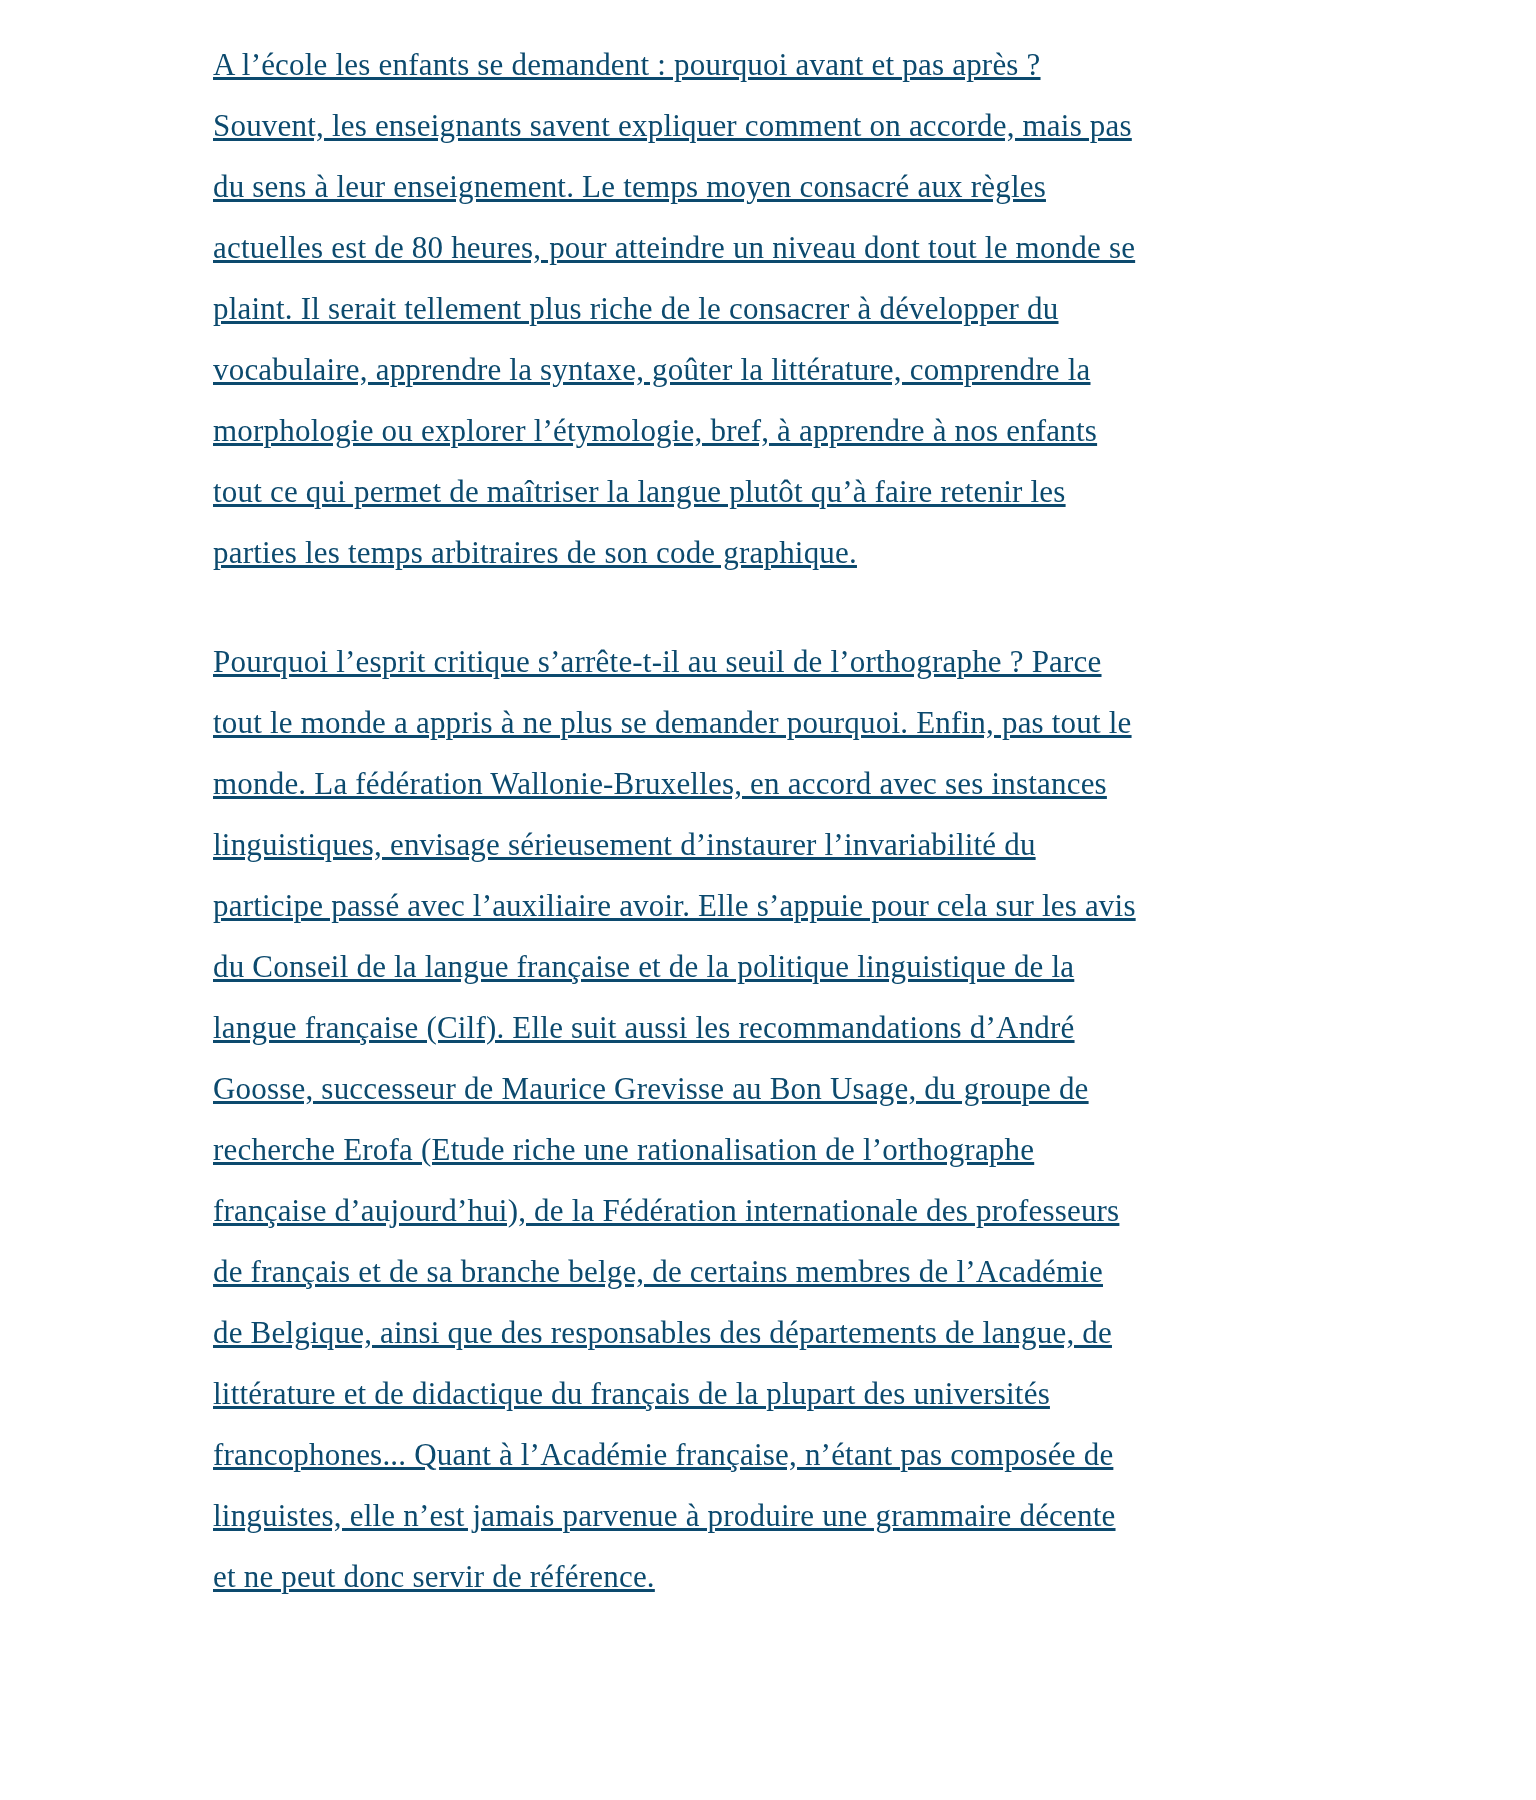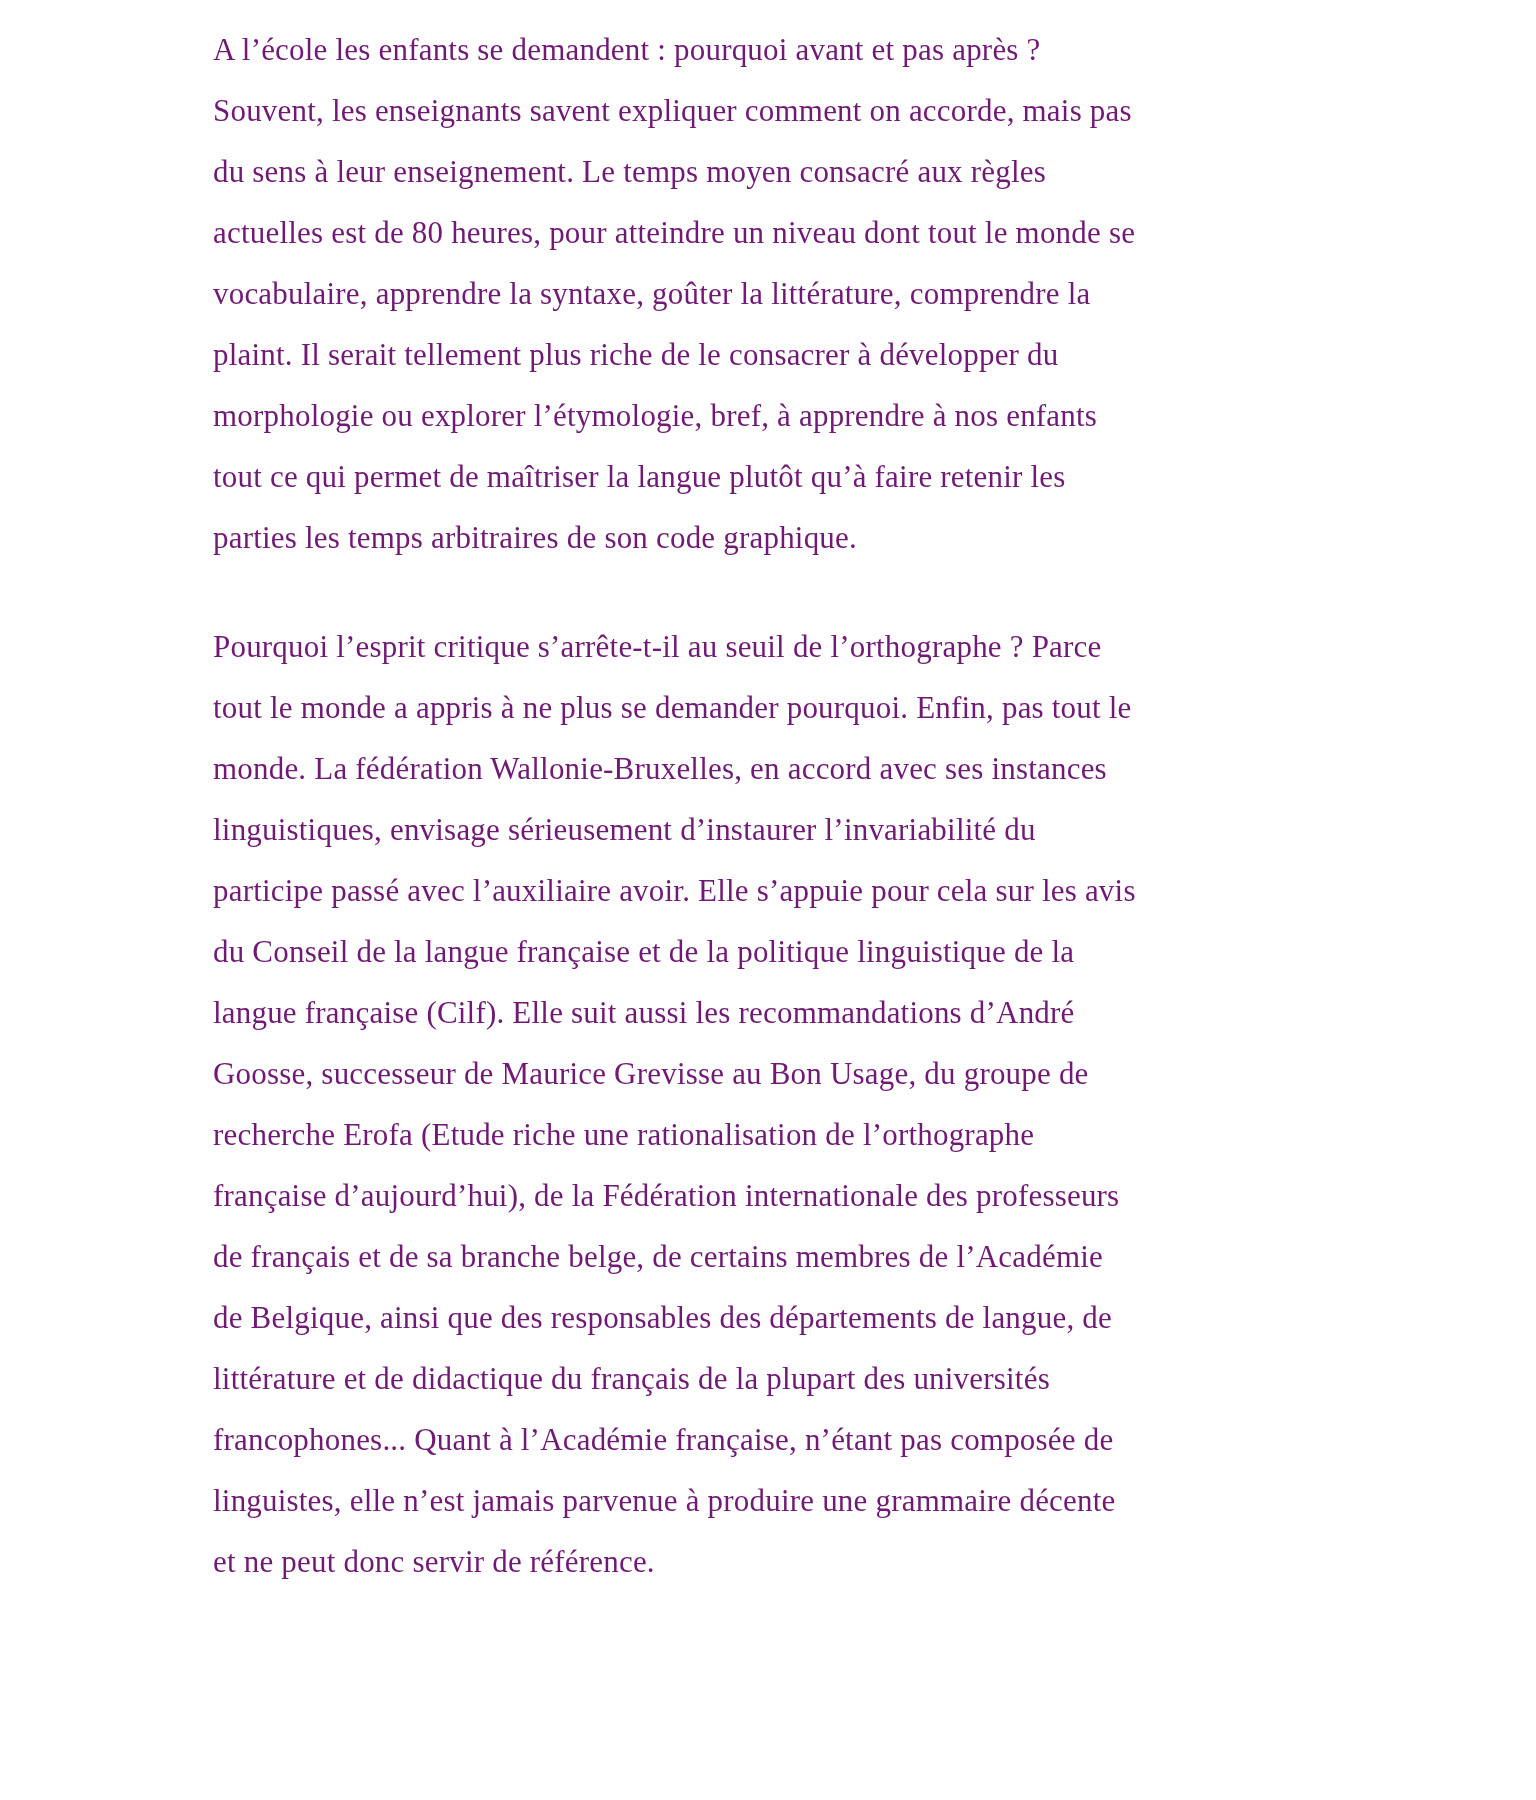--- a/index.html
+++ b/index.html
@@ -7,23 +7,24 @@
     padding: 0;
     background: #ffffff;
   }
   body {
     width: 1536px;
     height: 1800px;
     overflow: hidden;
     font-family: "Liberation Serif", "DejaVu Serif", serif;
   }
   .article {
-    padding: 19px 0 0 213px;
+    padding: 34px 0 0 213px;
     width: 1150px;
-    color: #701a75;
+    color: #0c4a6e;
+    text-decoration: underline;
   }
   .paragraph {
     margin: 0;
   }
   .paragraph + .paragraph {
     margin-top: 48px;
   }
   .line {
     font-size: 31px;
     line-height: 61px;
@@ -35,22 +36,22 @@
 </head>
 <body>
 
 <div class="article">
 
   <div class="paragraph">
     <div class="line">A l’école les enfants se demandent : pourquoi avant et pas après ?</div>
     <div class="line">Souvent, les enseignants savent expliquer comment on accorde, mais pas</div>
     <div class="line">du sens à leur enseignement. Le temps moyen consacré aux règles</div>
     <div class="line">actuelles est de 80 heures, pour atteindre un niveau dont tout le monde se</div>
+    <div class="line">plaint. Il serait tellement plus riche de le consacrer à développer du</div>
     <div class="line">vocabulaire, apprendre la syntaxe, goûter la littérature, comprendre la</div>
-    <div class="line">plaint. Il serait tellement plus riche de le consacrer à développer du</div>
     <div class="line">morphologie ou explorer l’étymologie, bref, à apprendre à nos enfants</div>
     <div class="line">tout ce qui permet de maîtriser la langue plutôt qu’à faire retenir les</div>
     <div class="line">parties les temps arbitraires de son code graphique.</div>
   </div>
 
   <div class="paragraph">
     <div class="line">Pourquoi l’esprit critique s’arrête-t-il au seuil de l’orthographe ? Parce</div>
     <div class="line">tout le monde a appris à ne plus se demander pourquoi. Enfin, pas tout le</div>
     <div class="line">monde. La fédération Wallonie-Bruxelles, en accord avec ses instances</div>
     <div class="line">linguistiques, envisage sérieusement d’instaurer l’invariabilité du</div>

